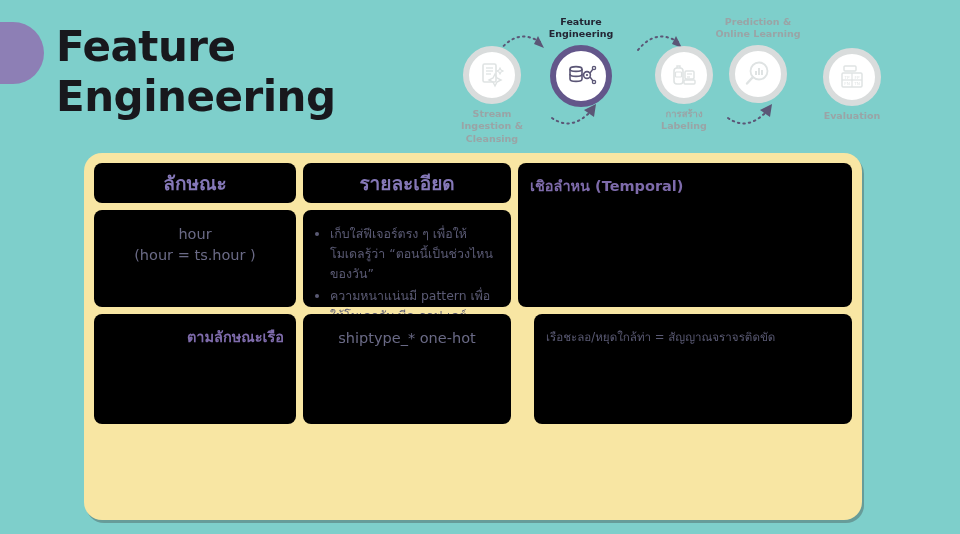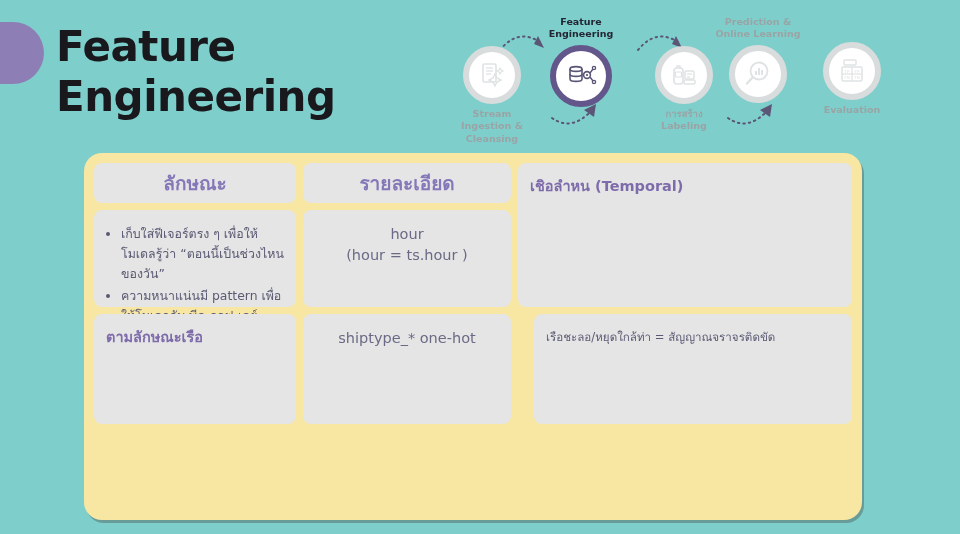--- a/index.html
+++ b/index.html
@@ -82,21 +82,21 @@
     margin-top: 0;
     margin-bottom: 4px;
   }
   .flow-step.active .flow-label { color: #232634; }
 
   
   .step-1 { left: 6px;   top: 38px; }
   .step-2 { left: 95px;  top: 8px;  }
   .step-3 { left: 198px; top: 38px; }
   .step-4 { left: 272px; top: 8px;  }
-  .step-5 { left: 366px; top: 34px; }
+  .step-5 { left: 366px; top: 40px; }
 
   .arrow { position: absolute; }
   .arrow-1 { left: 58px;  top: 18px; }
   .arrow-2 { left: 110px; top: 94px; }
   .arrow-3 { left: 196px; top: 18px; }
   .arrow-4 { left: 286px; top: 94px; }
 
   
   .table-card {
     position: absolute;
@@ -112,42 +112,42 @@
   }
   .grid {
     display: grid;
     grid-template-columns: 202px 208px 1fr;
     grid-template-rows: 40px 97px 110px 96px;
     gap: 7px;
     width: 100%;
     height: 100%;
   }
   .cell {
-    background: #e5e5e5;
+    background: #000000;
     border-radius: 8px;
     box-sizing: border-box;
     padding: 0 12px;
   }
   .cell.header {
     display: flex;
     align-items: center;
     justify-content: center;
     color: #8578b8;
     font-weight: 700;
     font-size: 19px;
   }
   .cell.rowhead {
     color: #7e6bab;
     font-weight: 700;
     font-size: 14.5px;
     line-height: 1.35;
     padding-top: 14px;
   }
   .cell.rowhead.centered {
-    text-align: left;
+    text-align: right;
   }
   .cell.feature {
     color: #6a6a86;
     font-size: 14.5px;
     text-align: center;
     line-height: 1.45;
     padding-top: 14px;
   }
   .cell.detail {
     color: #5a5a74;
@@ -274,32 +274,32 @@
 </div>
 
 <div class="table-card">
   <div class="grid">
 
     <div class="cell header">ลักษณะ</div>
     <div class="cell header">รายละเอียด</div>
 
     <div class="cell rowhead span-rows-2">เชิอลำหน (Temporal)</div>
 
+    <div class="cell feature">
+      <div>hour</div>
+      <div>(hour = ts.hour )</div>
+    </div>
+
     <div class="cell detail">
       <ul>
         <li>เก็บใส่ฟีเจอร์ตรง ๆ เพื่อให้โมเดลรู้ว่า “ตอนนี้เป็นช่วงไหนของวัน”</li>
         <li>ความหนาแน่นมี pattern เพื่อให้โมเดลจับ พีค-ออฟ-เดย์</li>
       </ul>
     </div>
 
-    <div class="cell feature">
-      <div>hour</div>
-      <div>(hour = ts.hour )</div>
-    </div>
-
 
     <div class="cell rowhead centered">
       <div>ตามลักษณะเรือ</div>
     </div>
     <div class="cell feature">
       <div>shiptype_* one-hot</div>
     </div>
     <div class="cell detail small">เรือชะลอ/หยุดใกล้ท่า = สัญญาณจราจรติดขัด</div>
 
   </div>

